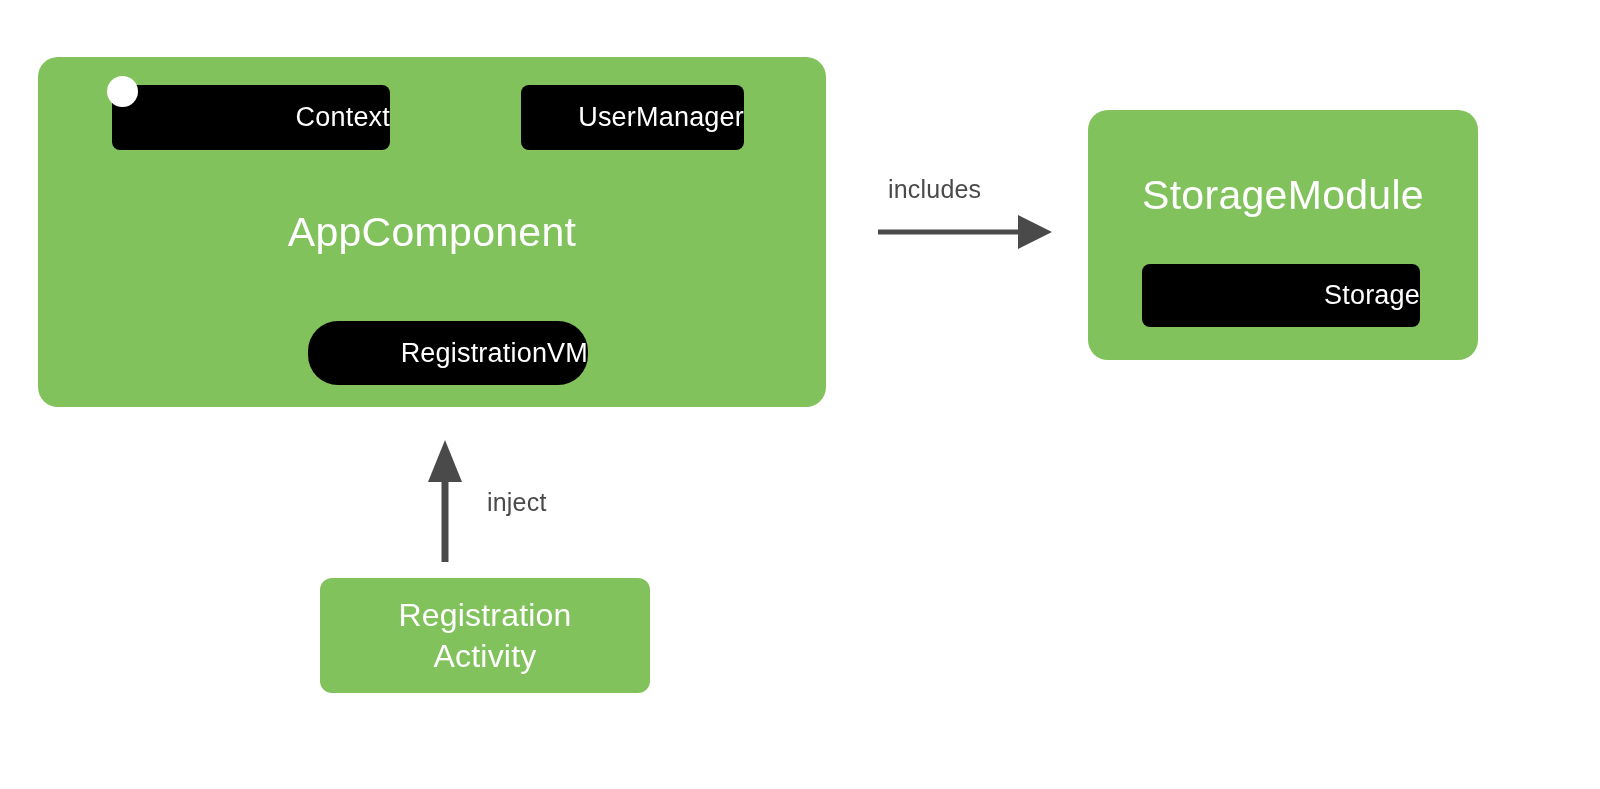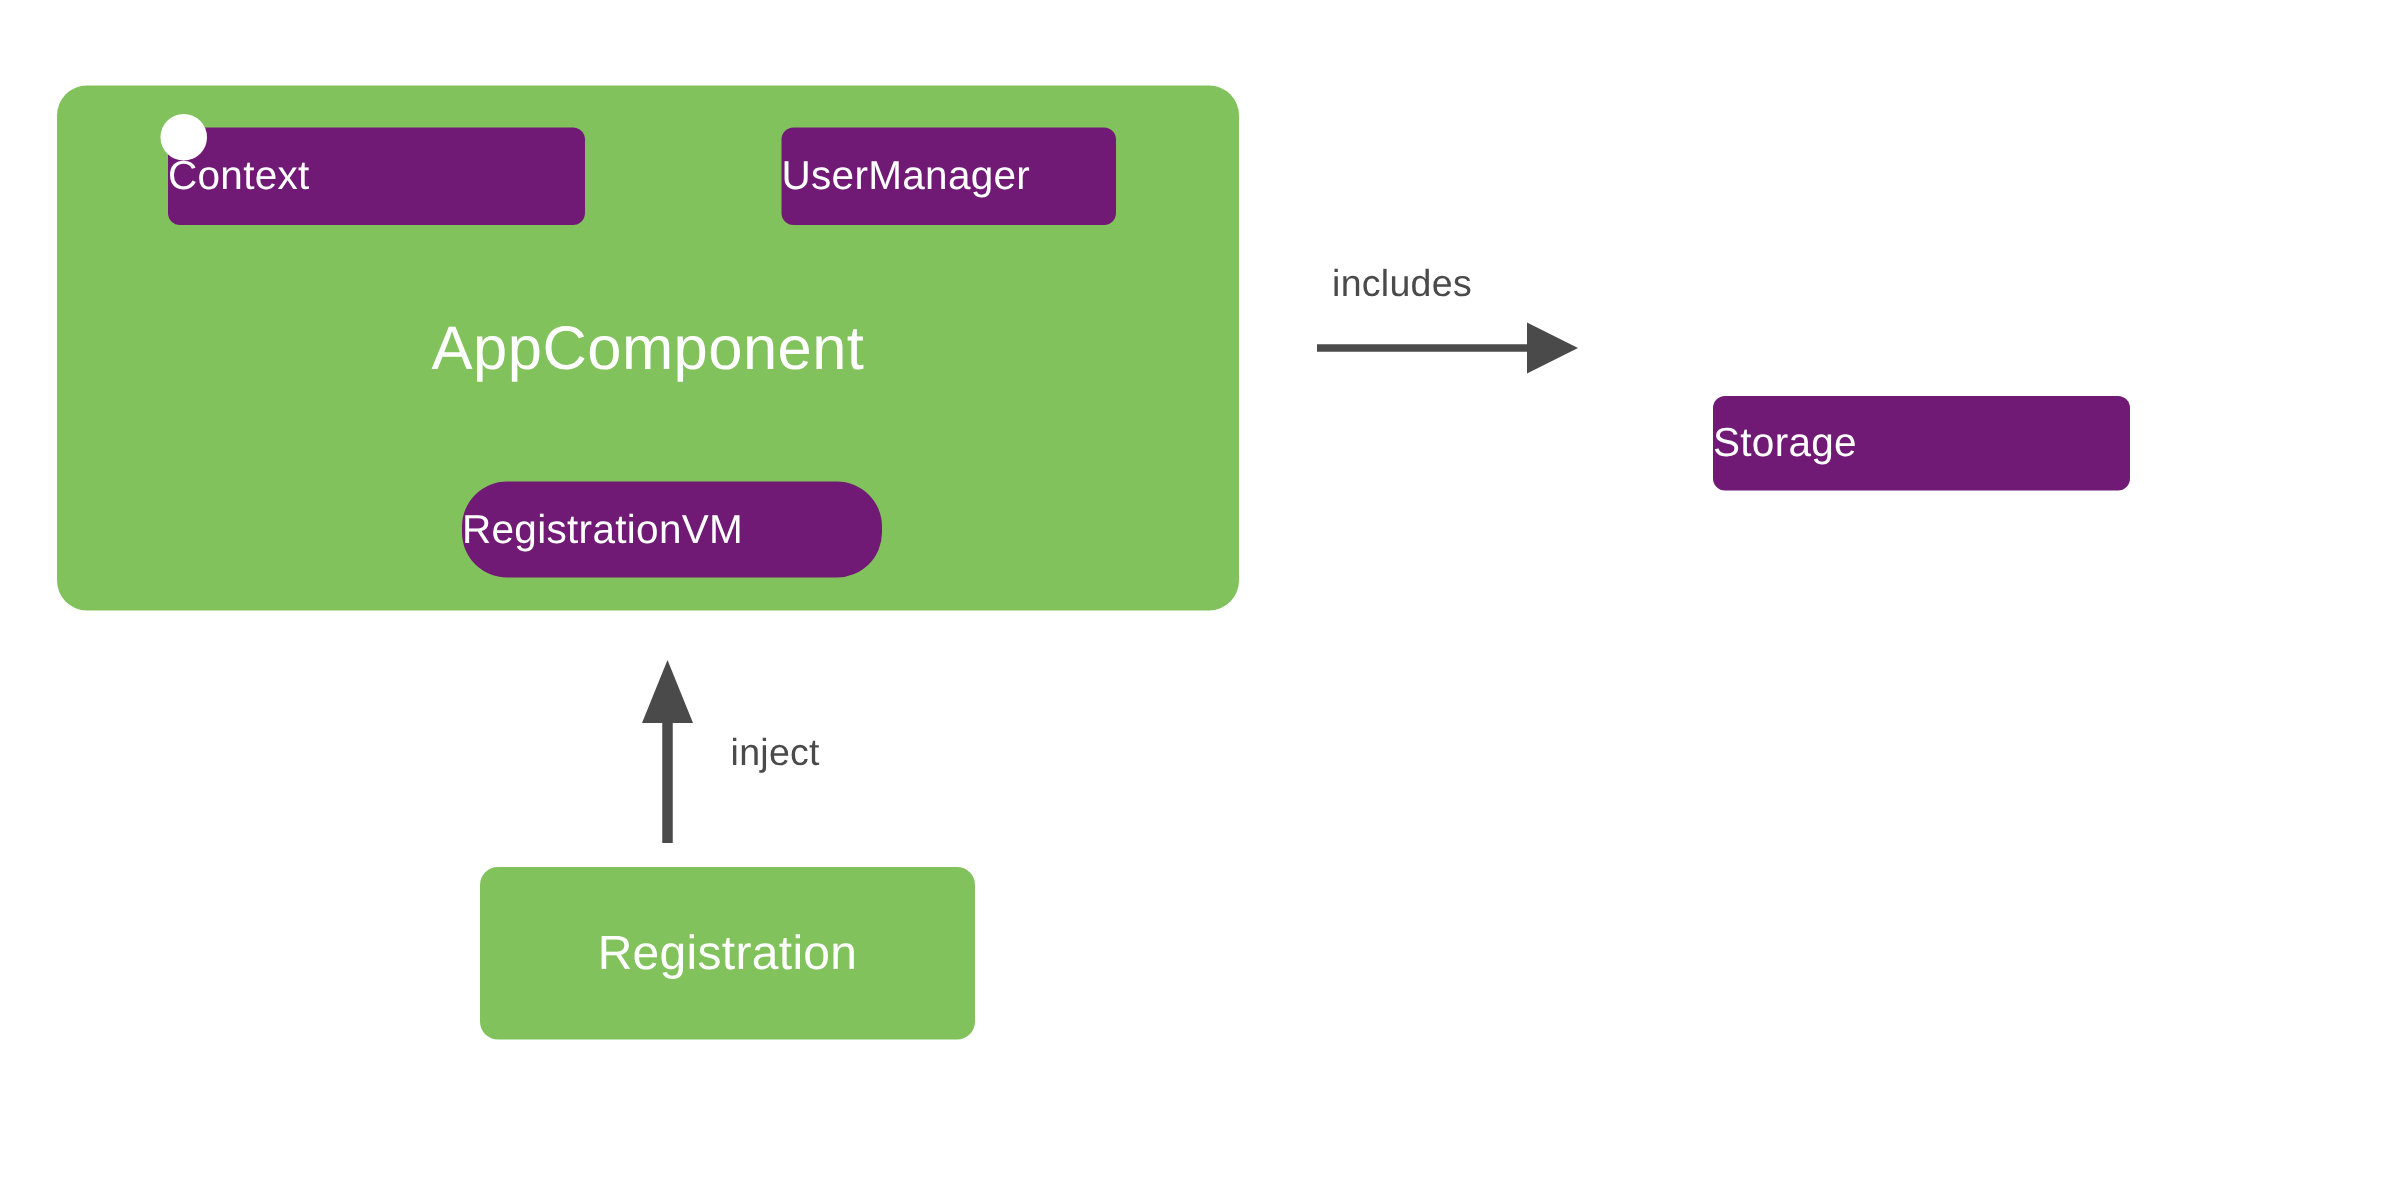--- a/index.html
+++ b/index.html
@@ -35,26 +35,26 @@
     display: flex;
     align-items: center;
     justify-content: center;
     text-align: center;
     margin-left: 40px;
   }
 
   
   .dep-chip {
     position: absolute;
-    background: #701a75;
+    background: #000000;
     border-radius: 8px;
     box-sizing: border-box;
     display: flex;
     align-items: center;
-    justify-content: flex-start;
+    justify-content: flex-end;
     text-align: center;
     color: #ffffff;
     font-size: 27px;
     font-weight: 400;
     letter-spacing: 0.2px;
   }
 
   
   .module-title {
     position: absolute;
@@ -139,28 +139,33 @@
   <div class="scope-dot" style="left:107px; top:76px; width:31px; height:31px;"></div>
 
   <div class="dep-chip" style="left:521px; top:85px; width:223px; height:65px;">
     <span>UserManager</span>
   </div>
 
   <div class="dep-chip" style="left:308px; top:321px; width:280px; height:64px;border-radius:30px;">
     <span>RegistrationVM</span>
   </div>
 
+  <div class="module-box" style="left:1088px; top:110px; width:390px; height:250px;">
+
+    <div class="module-title" style="left:0; top:62px; width:390px;">StorageModule</div>
+  </div>
 
   <div class="dep-chip" style="left:1142px; top:264px; width:278px; height:63px;">
     <span>Storage</span>
   </div>
 
   <div class="leaf-box" style="left:280px; top:578px; width:330px; height:115px;">
     <div class="leaf-label">
       <div>Registration</div>
+      <div>Activity</div>
     </div>
   </div>
 
   <div class="edge-label" style="left:888px; top:175px;">includes</div>
 
   <div class="edge-label" style="left:487px; top:488px;">inject</div>
 
 </div>
 
 </body></html>

